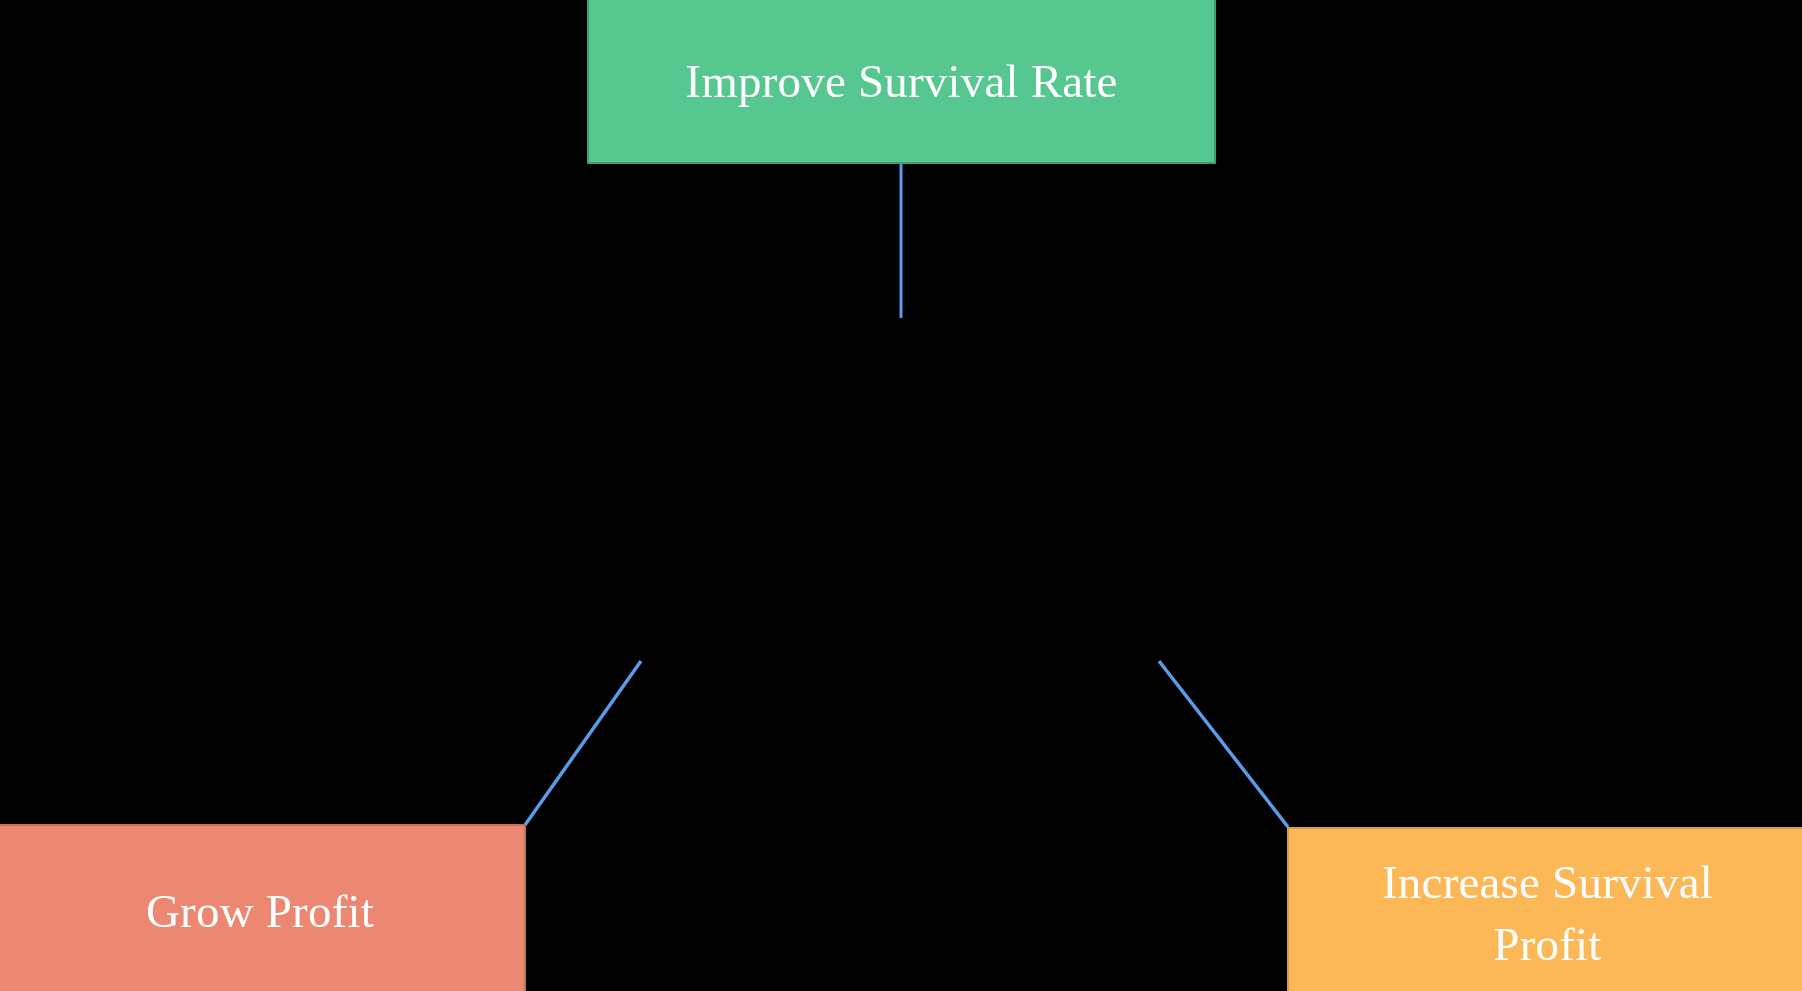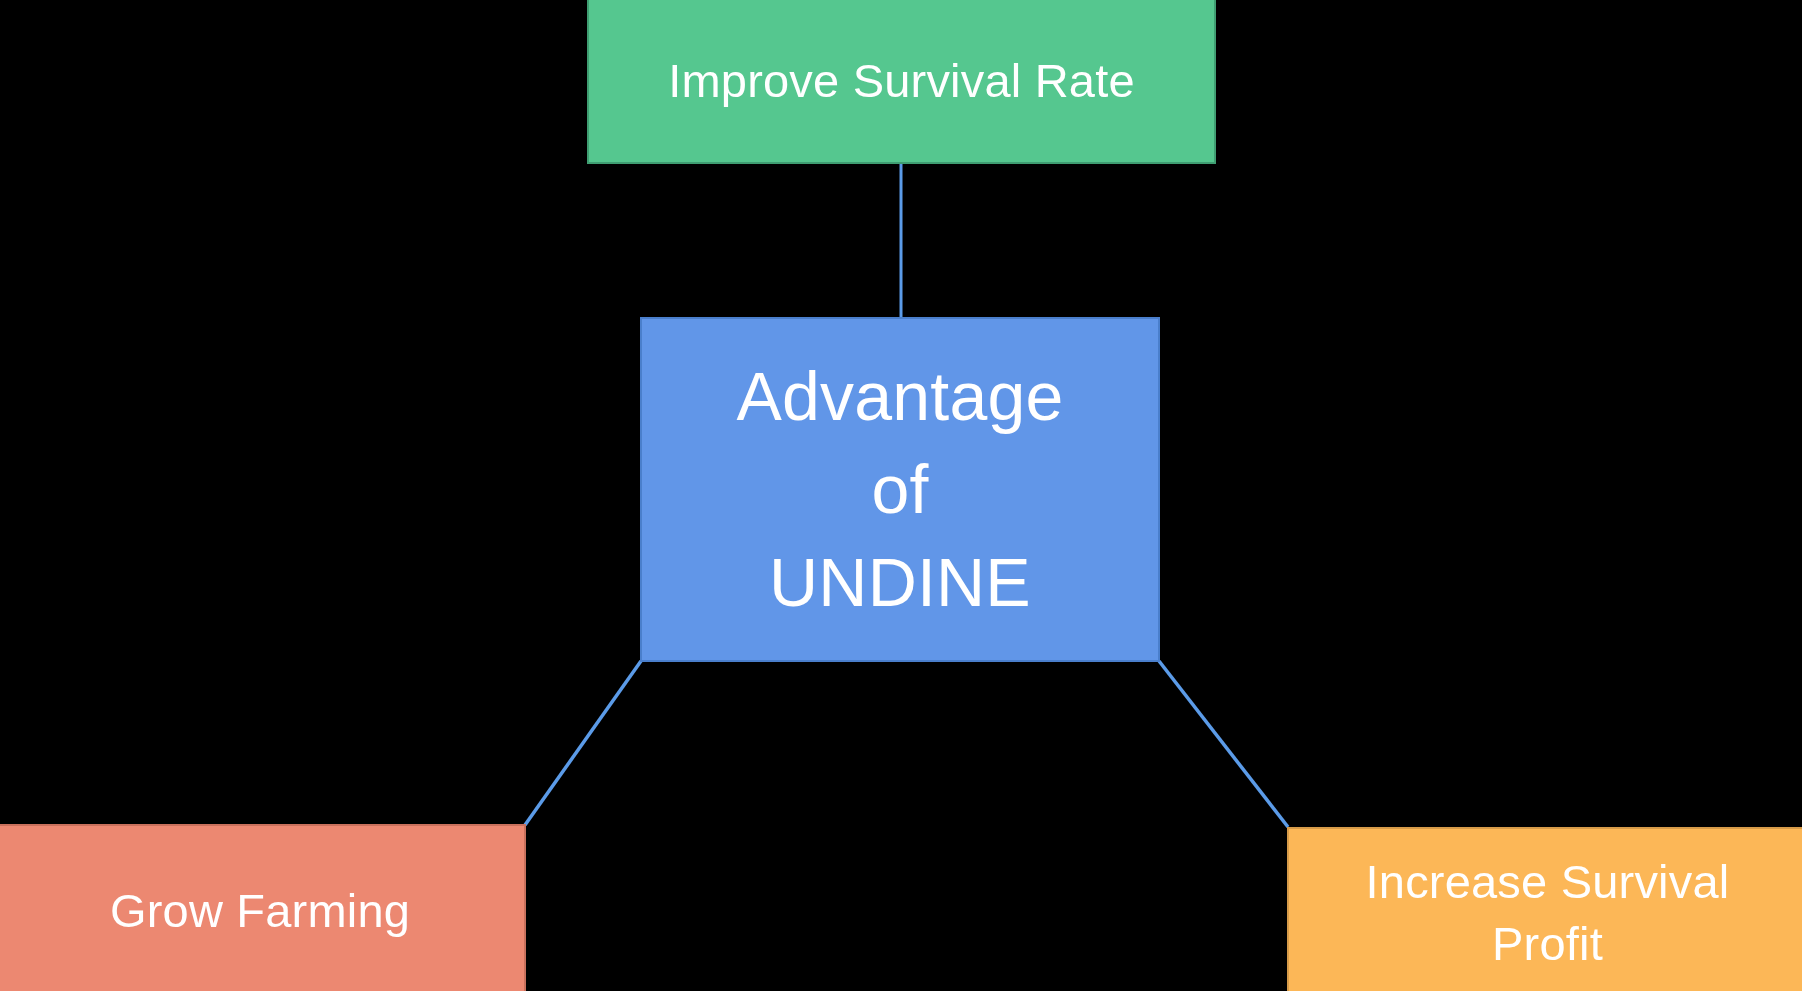--- a/index.html
+++ b/index.html
@@ -6,21 +6,21 @@
     margin: 0;
     padding: 0;
     background: #000000;
   }
   #canvas {
     position: relative;
     width: 1802px;
     height: 991px;
     background: #000000;
     overflow: hidden;
-    font-family: Liberation Sans, sans-serif;
+    font-family: Liberation Serif, serif;
   }
   .connectors {
     position: absolute;
     left: 0;
     top: 0;
     width: 1802px;
     height: 991px;
     pointer-events: none;
   }
   .node {
@@ -92,28 +92,23 @@
   <svg class="connectors" viewBox="0 0 1802 991" width="1802" height="991" xmlns="http://www.w3.org/2000/svg">
     <line x1="901" y1="164" x2="901" y2="318" stroke="#5B9BE8" stroke-width="3"></line>
     <line x1="641" y1="661" x2="525" y2="825" stroke="#5B9BE8" stroke-width="3.5"></line>
     <line x1="1159" y1="661" x2="1288" y2="827" stroke="#5B9BE8" stroke-width="3.5"></line>
   </svg>
 
   <div class="node" id="node-improve-survival-rate">
     <span>Improve Survival Rate</span>
   </div>
 
-  <div class="node" id="node-advantage-of-undine">
-    <span>Advantage
-of
-UNDINE</span>
-  </div>
 
   <div class="node" id="node-grow-faster">
-    <span>Grow Farming</span>
+    <span>Grow Profit</span>
   </div>
 
   <div class="node" id="node-increase-farming-profit">
     <span>Increase Survival
 Profit</span>
   </div>
 
 </div>
 
 </body></html>

